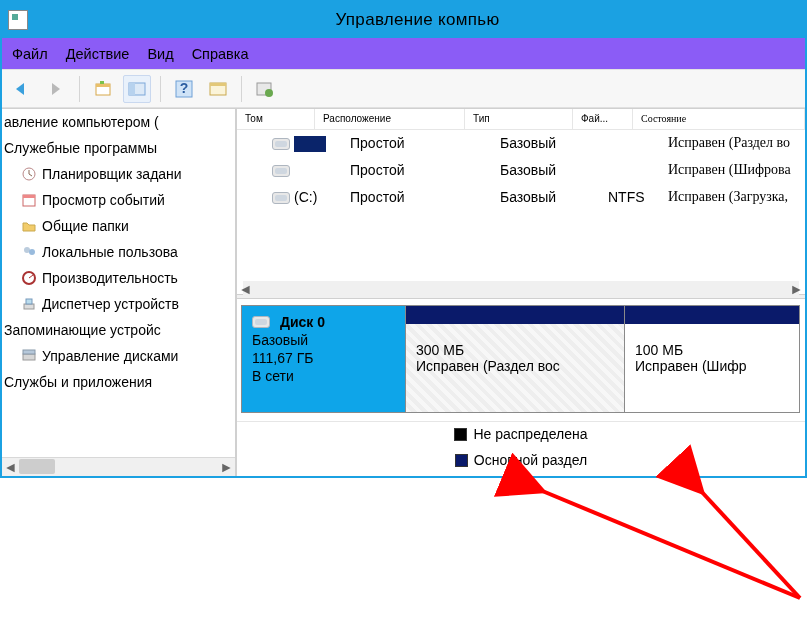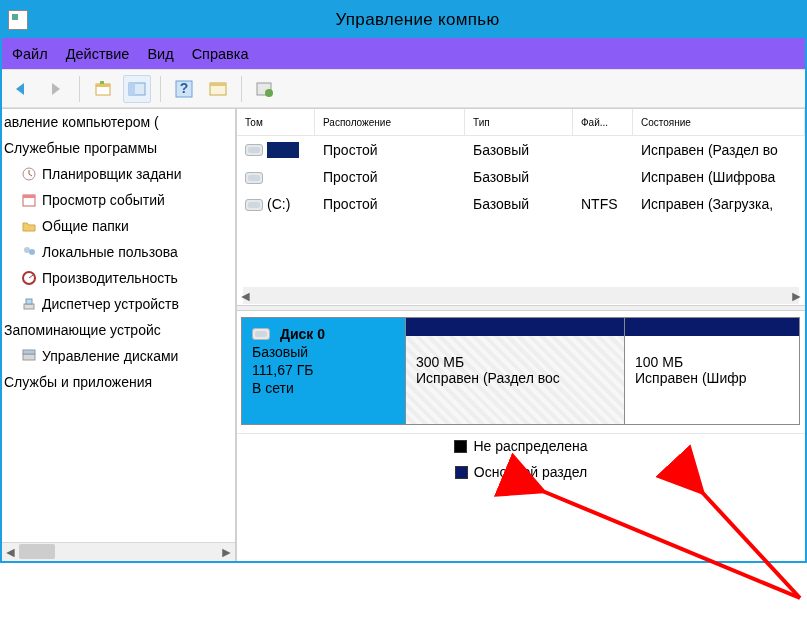--- a/index.html
+++ b/index.html
@@ -1,17 +1,17 @@
 <!DOCTYPE html>
 <html><head>
 <meta charset="utf-8">
 <style>
   * { box-sizing: border-box; margin: 0; padding: 0; font-family: "Segoe UI", Tahoma, sans-serif; font-size: 14px; }
   body { background: #fff; width: 807px; height: 625px; overflow: hidden; position: relative; }
-  .window { border: 2px solid #1ba1e2; height: 563px; display: flex; flex-direction: column; background: #f0f0f0; }
+  .window { border: 2px solid #1ba1e2; height: 478px; display: flex; flex-direction: column; background: #f0f0f0; }
   .title-bar { background: #1ba1e2; height: 36px; display: flex; align-items: center; padding: 0 6px; color: #000; }
   .title-bar .ticon { width: 20px; height: 20px; background: #fff; border: 1px solid #888; position: relative; margin-right: 8px; }
   .title-bar .ticon::after { content:""; position:absolute; left:3px; top:3px; width:6px; height:6px; background:#5a9; }
   .title-text { flex: 1; text-align: center; font-size: 17px; color: #000; letter-spacing: .3px; }
   .menu-bar { background: #8b5cf6; height: 32px; display: flex; align-items: center; gap: 18px; padding: 0 10px; border-bottom: 1px solid #e3e3e3; }
   .menu-bar span { font-size: 14.5px; }
   .toolbar { background: #f7f7f7; height: 38px; display: flex; align-items: center; gap: 6px; padding: 0 6px; border-bottom: 1px solid #e0e0e0; }
   .tbtn { width: 28px; height: 28px; border: 1px solid transparent; display: flex; align-items: center; justify-content: center; border-radius: 2px; }
   .tbtn.frame { border-color: #c9d8ef; background: #e9f1fb; }
   .tbtn svg { display: block; }
@@ -24,23 +24,23 @@
   .nav-row.lvl1 { padding-left: 18px; }
   .nav-row.lvl0 { padding-left: 2px; }
   .nico { width: 18px; height: 18px; margin-right: 4px; display:inline-flex; align-items:center; justify-content:center; flex:0 0 18px;}
   .nav-scroll { height: 19px; background: #f0f0f0; border-top: 1px solid #d8d8d8; display:flex; align-items:center; position:relative;}
   .nav-scroll .arrow { width:17px; height:17px; display:flex;align-items:center;justify-content:center; color:#666;}
   .nav-scroll .thumb { position:absolute; left:17px; top:1px; height:15px; width:36px; background:#cdcdcd; border-radius:2px;}
   .right { flex:1; display:flex; flex-direction:column; min-width:0; }
   .vol-head { display:flex; height:27px; background:#fff; border-bottom:1px solid #e6e6e6;}
   .vol-head .col { border-right:1px solid #e6e6e6; padding:3px 8px; font-size:10px; display:flex; align-items:center;}
   .vol-body { flex:0 0 auto; background:#fff;}
-  .vol-row { display:flex; height:27px; align-items:center;}
+  .vol-row { display:flex; height:27px; align-items:center;margin-left:27px;}
   .vol-row .col { padding: 2px 8px; font-size:14px; white-space:nowrap; overflow:hidden;}
-  .c-vol{width:78px;} .c-layout{width:150px;} .c-type{width:108px;} .c-fs{width:60px;} .c-status{flex:1;}
+  .c-vol{width:78px;} .c-layout{width:150px;} .c-type{width:108px;} .c-fs{width:60px;} .c-status{flex:1;font-family:Liberation Serif, serif;}
   .vdisk { width:18px; height:12px; background:#e8e8e8; border:1px solid #aeb6c0; border-radius:3px; display:inline-block; vertical-align:middle; margin-right:4px; position:relative;}
   .vdisk::after{content:"";position:absolute;left:2px;top:2px;width:12px;height:6px;background:#cfd7e0;border-radius:2px;}
   .vsel { background:#0a246a; display:inline-block; width:32px; height:16px; vertical-align:middle;}
   .vol-scroll { height:18px; background:#fff; position:relative;}
   .vol-scroll .track{position:absolute;left:6px;right:6px;top:0;height:17px;background:#f0f0f0;}
   .vol-scroll .ar{position:absolute;top:0;width:17px;height:17px;display:flex;align-items:center;justify-content:center;color:#666;}
   .splitter { height:6px; background:#f0f0f0; border-top:1px solid #d0d0d0; border-bottom:1px solid #d0d0d0;}
   .graph { display:flex; padding:6px 4px 8px 4px; gap:0; background:#fff;}
   .ginfo { width:164px; border:1px solid #8a8a8a; border-right:none; padding:8px 10px; background:#0ea5e9;}
   .ginfo .dname { font-weight:700; display:flex; align-items:center; gap:6px;}

